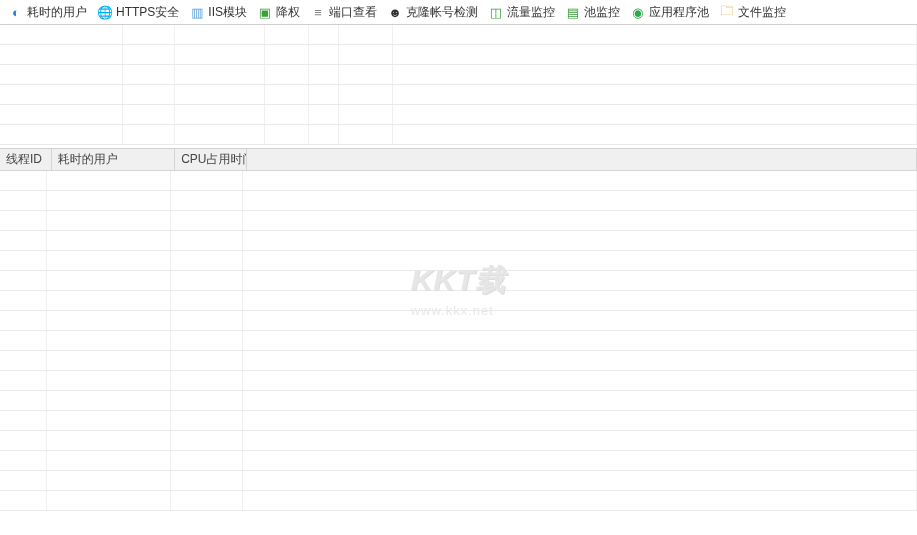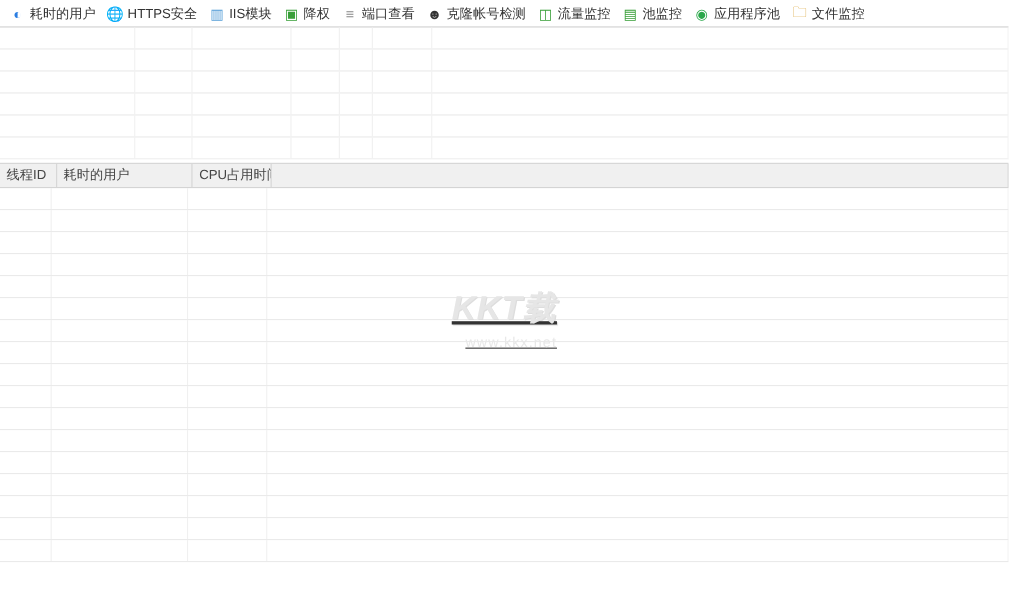--- a/index.html
+++ b/index.html
@@ -62,24 +62,23 @@
   .td {
     border-right: 1px solid #f0f0f0;
     padding: 2px 6px;
     font-size: 12px;
   }
   .gap-row { height: 3px; background: #fff; }
   .watermark {
     position: absolute;
     left: 50%; top: 260px;
     transform: translateX(-50%);
-    text-align: right;
+    text-align: left;
     pointer-events: none;
     user-select: none;
-    text-decoration: underline;
   }
   .wm-main {
     font-size: 30px;
     font-weight: 900;
     font-style: italic;
     color: #e6e6e6;
     letter-spacing: 1px;
     text-shadow: 1px 1px 0 #ddd;
   }
   .wm-sub {

